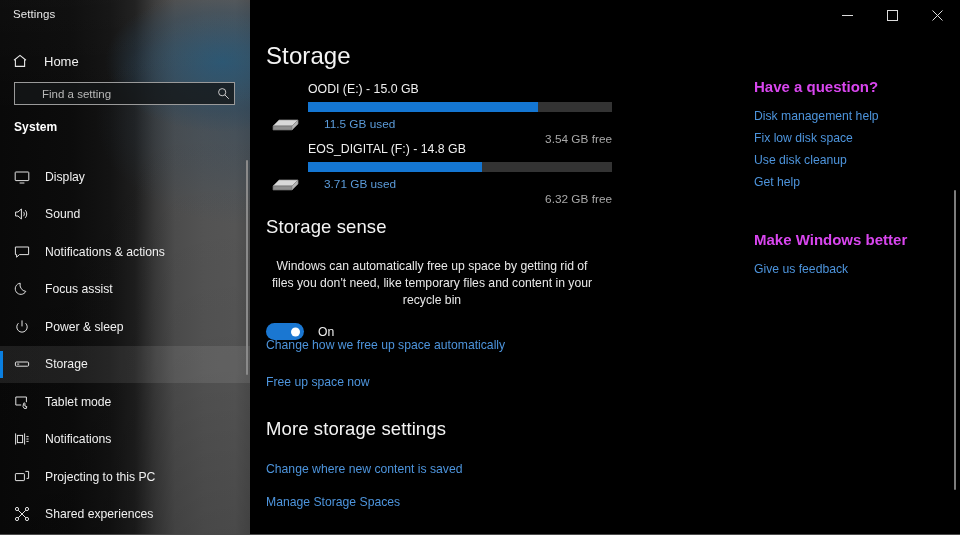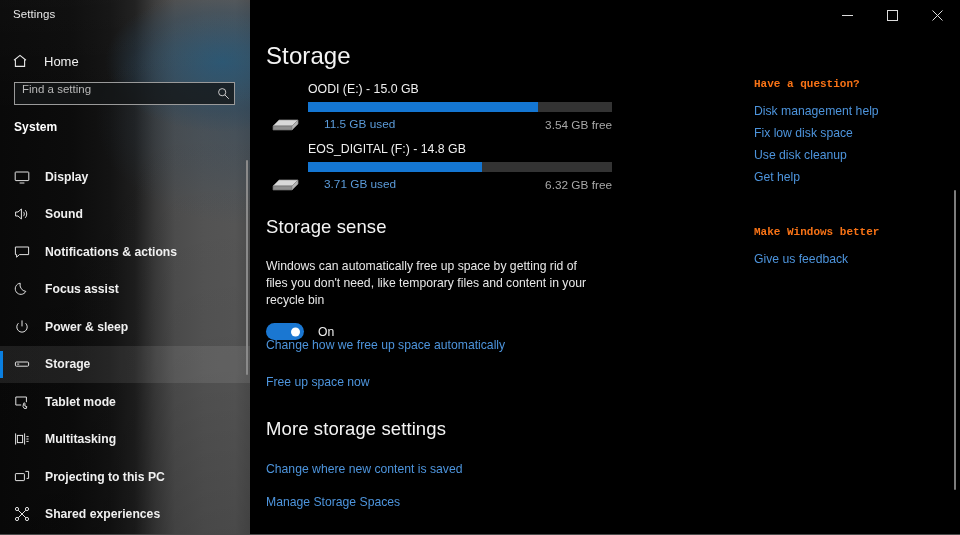--- a/index.html
+++ b/index.html
@@ -109,21 +109,22 @@
   .home-icon { width: 26px; display: flex; align-items: center; color: #e6e6e6; }
   .home-label { font-size: 13px; margin-left: 6px; color: #f0f0f0; }
 
   .search-wrap {
     position: absolute;
     left: 14px; top: 82px;
     width: 221px; height: 23px;
     background: rgba(20,22,24,0.80);
     border: 1px solid #9a9a9a;
     display: flex;
-    align-items: flex-start;
+    align-items: center;
+    padding-left: 20px;
   }
   .search-input {
     flex: 1;
     background: transparent;
     border: none;
     outline: none;
     font-family: "Liberation Sans", sans-serif;
     font-size: 11.5px;
     color: #e0e0e0;
     padding: 0 6px 0 7px;
@@ -171,21 +172,20 @@
     align-items: center;
     justify-content: flex-start;
     color: #e2e2e2;
     flex: 0 0 24px;
   }
   .nav-label {
     font-size: 12.2px;
     color: #f0f0f0;
     margin-left: 7px;
     white-space: nowrap;
-    font-weight: bold;
   }
 
   .sidebar-scrollbar {
     position: absolute;
     left: 246px; top: 160px;
     width: 2px; height: 215px;
     background: #8a8a8a;
     border-radius: 1px;
     z-index: 5;
   }
@@ -247,21 +247,21 @@
     margin-top: 5px;
     width: 304px;
     height: 14px;
   }
   .drive-used {
     position: absolute; left: 16px; top: 0;
     font-size: 11.8px;
     color: #5b9bd9;
   }
   .drive-free {
-    position: absolute; right: 0; top: 1px;
+    position: absolute; right: 0; top: 15px;
     font-size: 11.8px;
     color: #a8a8a8;
   }
 
   
   .h2 {
     font-size: 18.5px;
     font-weight: normal;
     color: #f4f4f4;
     letter-spacing: 0.1px;
@@ -270,20 +270,21 @@
     position: absolute;
     left: 16px; top: 186px;
     width: 350px;
   }
   .sense-desc {
     margin-top: 20px;
     font-size: 12.2px;
     line-height: 17px;
     color: #e8e8e8;
     width: 332px;
+    text-align: center;
   }
   .toggle-row {
     margin-top: 14px;
     display: flex;
     align-items: center;
   }
   .toggle {
     position: relative;
     width: 38px; height: 17px;
     border-radius: 9px;
@@ -321,25 +322,24 @@
   .more-links .link { display: block; }
   .more-links .link + .link { margin-top: 19px; }
 
   
   .right-col {
     position: absolute;
     left: 504px; top: 48px;
     width: 185px;
   }
   .right-heading {
-    font-size: 11px;
+    font-size: 15px;
     font-weight: bold;
-    color: #f97316;
+    color: #d946ef;
     margin-bottom: 14px;
-    font-family: Liberation Mono, monospace;
   }
   .right-col .link { display: block; margin-bottom: 8px; }
   .right-block-2 { margin-top: 42px; }
 
   .main-scrollbar {
     position: absolute;
     right: 4px; top: 160px;
     width: 2px; height: 300px;
     background: #7d7d7d;
     border-radius: 1px;
@@ -479,21 +479,21 @@
 
         <div class="nav-item">
           <span class="nav-icon">
             <svg width="16" height="16" viewBox="0 0 16 16" fill="none" stroke="currentColor" stroke-width="1">
               <path d="M1.6 2.4 V13.6"></path>
               <rect x="3.4" y="4.4" width="5.2" height="7.2"></rect>
               <path d="M10.6 2.4 V13.6"></path>
               <path d="M12.4 5.6 H14.6 M12.4 8 H14.6 M12.4 10.4 H14.6"></path>
             </svg>
           </span>
-          <span class="nav-label">Multitasking</span>
+          <span class="nav-label">Notifications</span>
         </div>
 
         <div class="nav-item">
           <span class="nav-icon">
             <svg width="16" height="16" viewBox="0 0 16 16" fill="none" stroke="currentColor" stroke-width="1">
               <rect x="1.4" y="4.6" width="9" height="7" rx="0.6"></rect>
               <path d="M11.4 2.4 H14.6 V9.4 H12.6"></path>
             </svg>
           </span>
           <span class="nav-label">Projecting to this PC</span>

